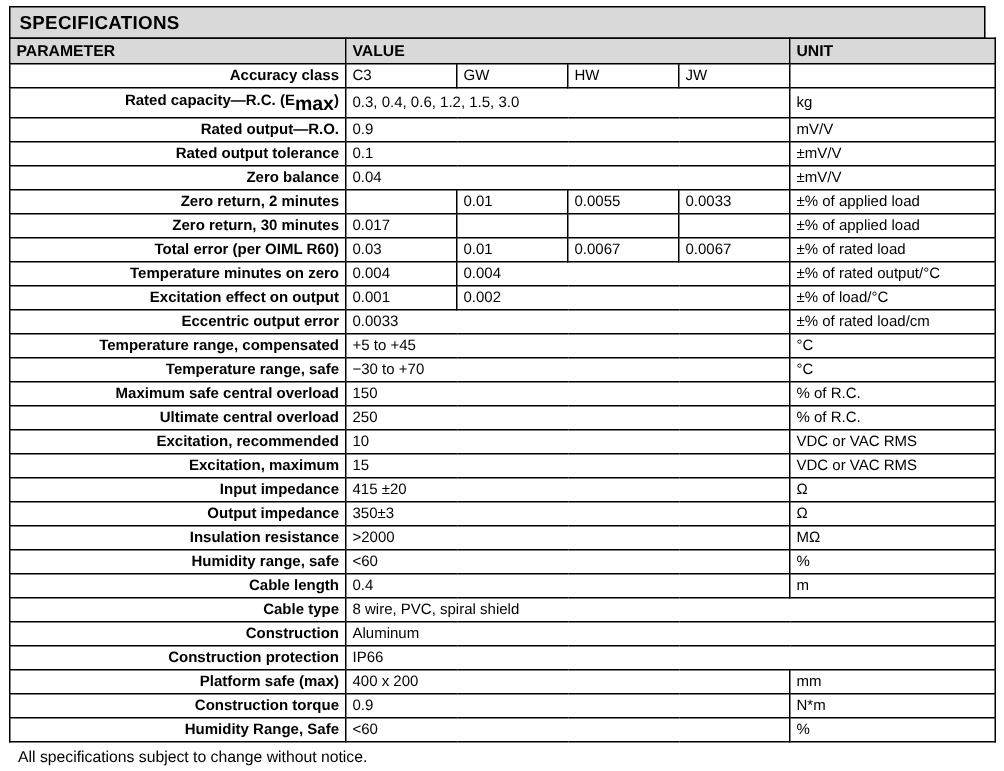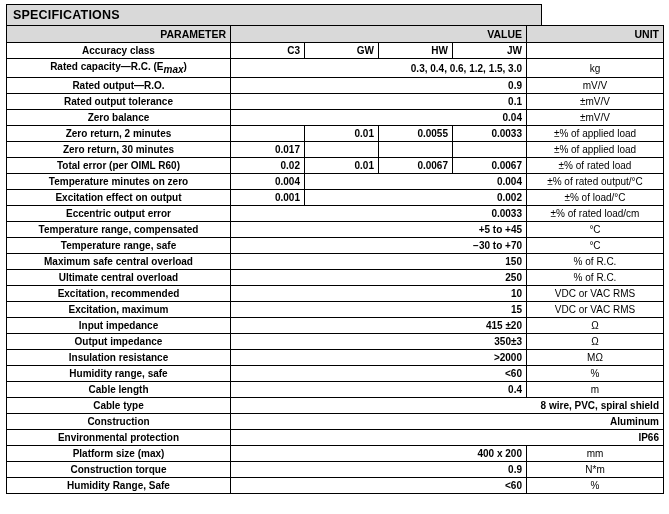--- a/index.html
+++ b/index.html
@@ -20,62 +20,61 @@
     padding: 4px 6px 0 6px;
   }
   .spec-title-bar {
     border: 1px solid #000;
     background: #d9d9d9;
     font-weight: bold;
     font-size: 12.5px;
     padding: 3px 6px;
     letter-spacing: 0.2px;
     box-sizing: border-box;
-    width: 536px;
+    width: 651px;
   }
   table.spec {
     border-collapse: collapse;
     width: 657px;
     table-layout: fixed;
     font-size: 10px;
     margin-top: -1px;
   }
   table.spec th, table.spec td {
     border: 1px solid #000;
     padding: 2px 4px;
     height: 16px;
     box-sizing: border-box;
     vertical-align: middle;
     overflow: hidden;
     white-space: nowrap;
   }
   table.spec th {
     background: #d9d9d9;
     font-weight: bold;
-    text-align: right;
+    text-align: left;
     font-size: 10.5px;
   }
   th.param-head { text-align: center; }
   td.param {
-    text-align: center;
+    text-align: right;
     font-weight: bold;
     font-size: 10px;
   }
   td.val {
-    text-align: right;
-    font-weight: bold;
+    text-align: left;
   }
   td.unit {
-    text-align: center;
+    text-align: left;
   }
   .footnote {
     font-size: 10.5px;
     padding: 4px 6px 0 6px;
   }
-  sub { font-size: 10px; font-style: italic; }
+  sub { font-size: 13px; }
 </style>
 </head>
 <body>
 
 <div class="sheet">
 
   <div class="spec-title-bar">SPECIFICATIONS</div>
 
   <table class="spec">
     <colgroup>
@@ -134,21 +133,21 @@
         <tr>
           <td class="param">Zero return, 30 minutes</td>
           <td class="val">0.017</td>
           <td class="val"></td>
           <td class="val"></td>
           <td class="val"></td>
           <td class="unit">±% of applied load</td>
         </tr>
         <tr>
           <td class="param">Total error (per OIML R60)</td>
-          <td class="val">0.02</td>
+          <td class="val">0.03</td>
           <td class="val">0.01</td>
           <td class="val">0.0067</td>
           <td class="val">0.0067</td>
           <td class="unit">±% of rated load</td>
         </tr>
         <tr>
           <td class="param">Temperature minutes on zero</td>
           <td class="val">0.004</td>
           <td class="val" colspan="3">0.004</td>
           <td class="unit">±% of rated output/°C</td>
@@ -221,34 +220,35 @@
         </tr>
         <tr>
           <td class="param">Cable type</td>
           <td class="val" colspan="5">8 wire, PVC, spiral shield</td>
         </tr>
         <tr>
           <td class="param">Construction</td>
           <td class="val" colspan="5">Aluminum</td>
         </tr>
         <tr>
-          <td class="param">Environmental protection</td>
+          <td class="param">Construction protection</td>
           <td class="val" colspan="5">IP66</td>
         </tr>
         <tr>
-          <td class="param">Platform size (max)</td>
+          <td class="param">Platform safe (max)</td>
           <td class="val" colspan="4">400 x 200</td>
           <td class="unit">mm</td>
         </tr>
         <tr>
           <td class="param">Construction torque</td>
           <td class="val" colspan="4">0.9</td>
           <td class="unit">N*m</td>
         </tr>
         <tr>
           <td class="param">Humidity Range, Safe</td>
           <td class="val" colspan="4">&lt;60</td>
           <td class="unit">%</td>
         </tr>
       </tbody>
   </table>
 
+  <div class="footnote">All specifications subject to change without notice.</div>
 </div>
 
 </body></html>

